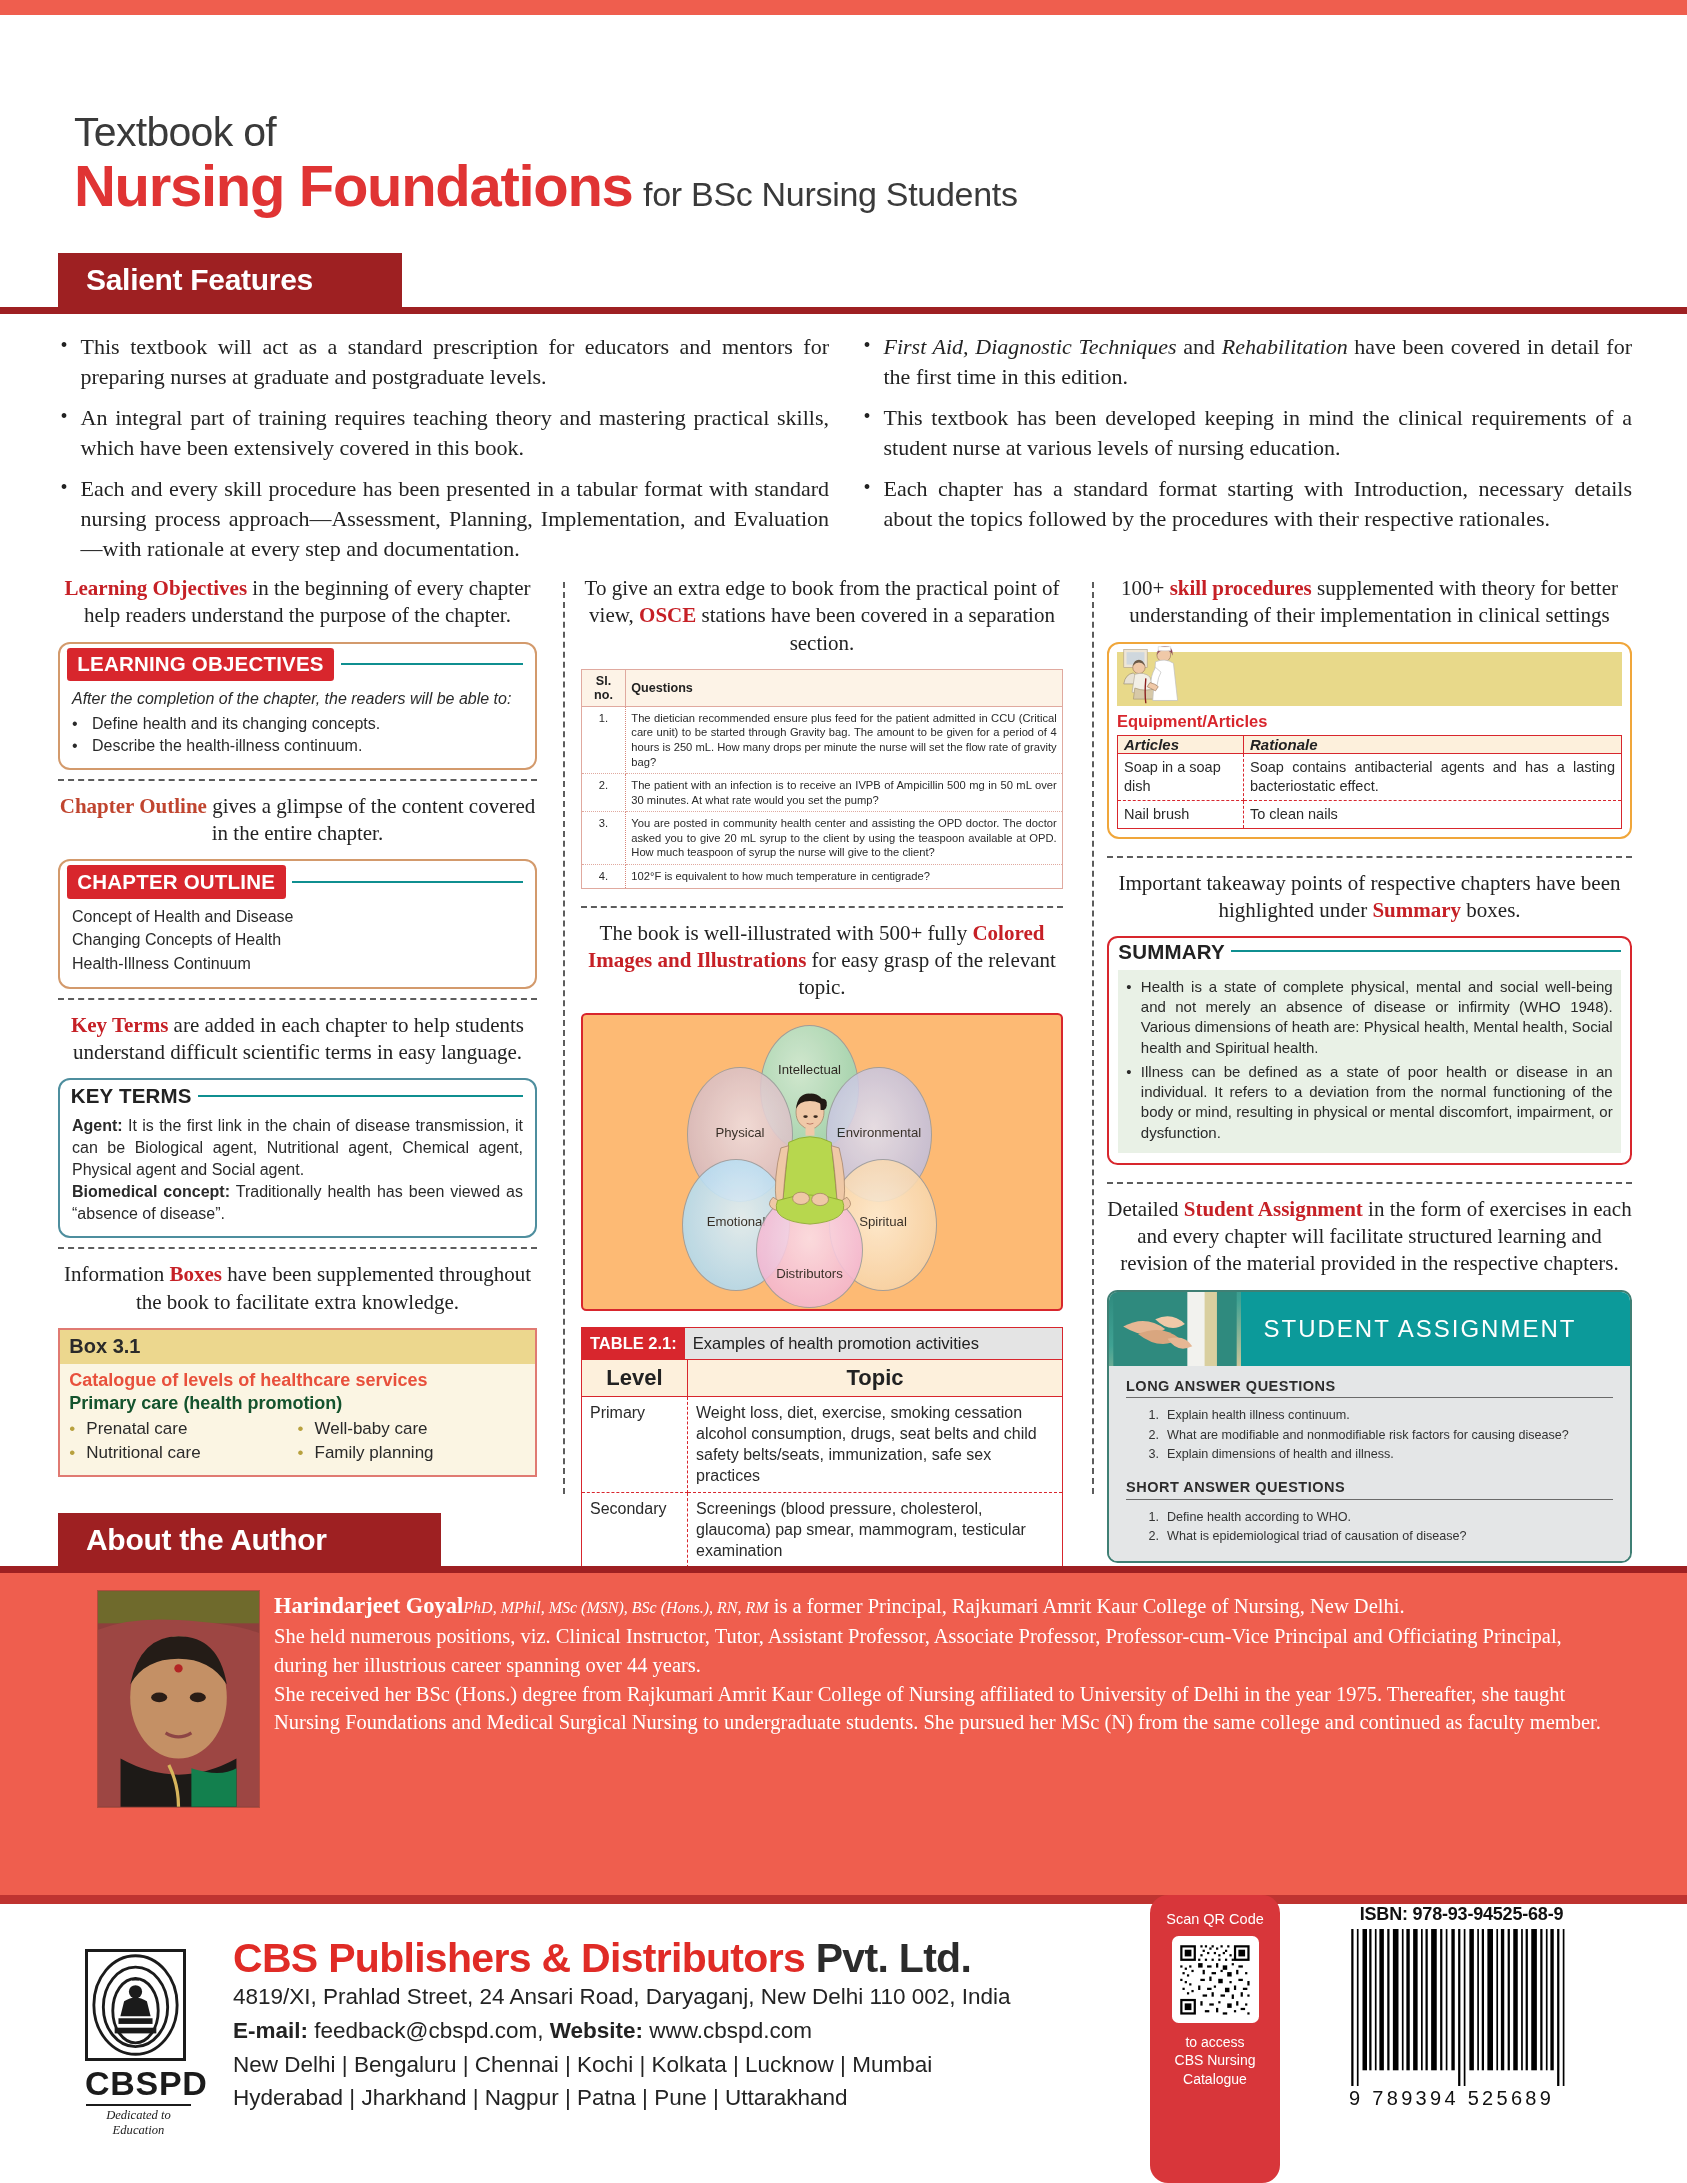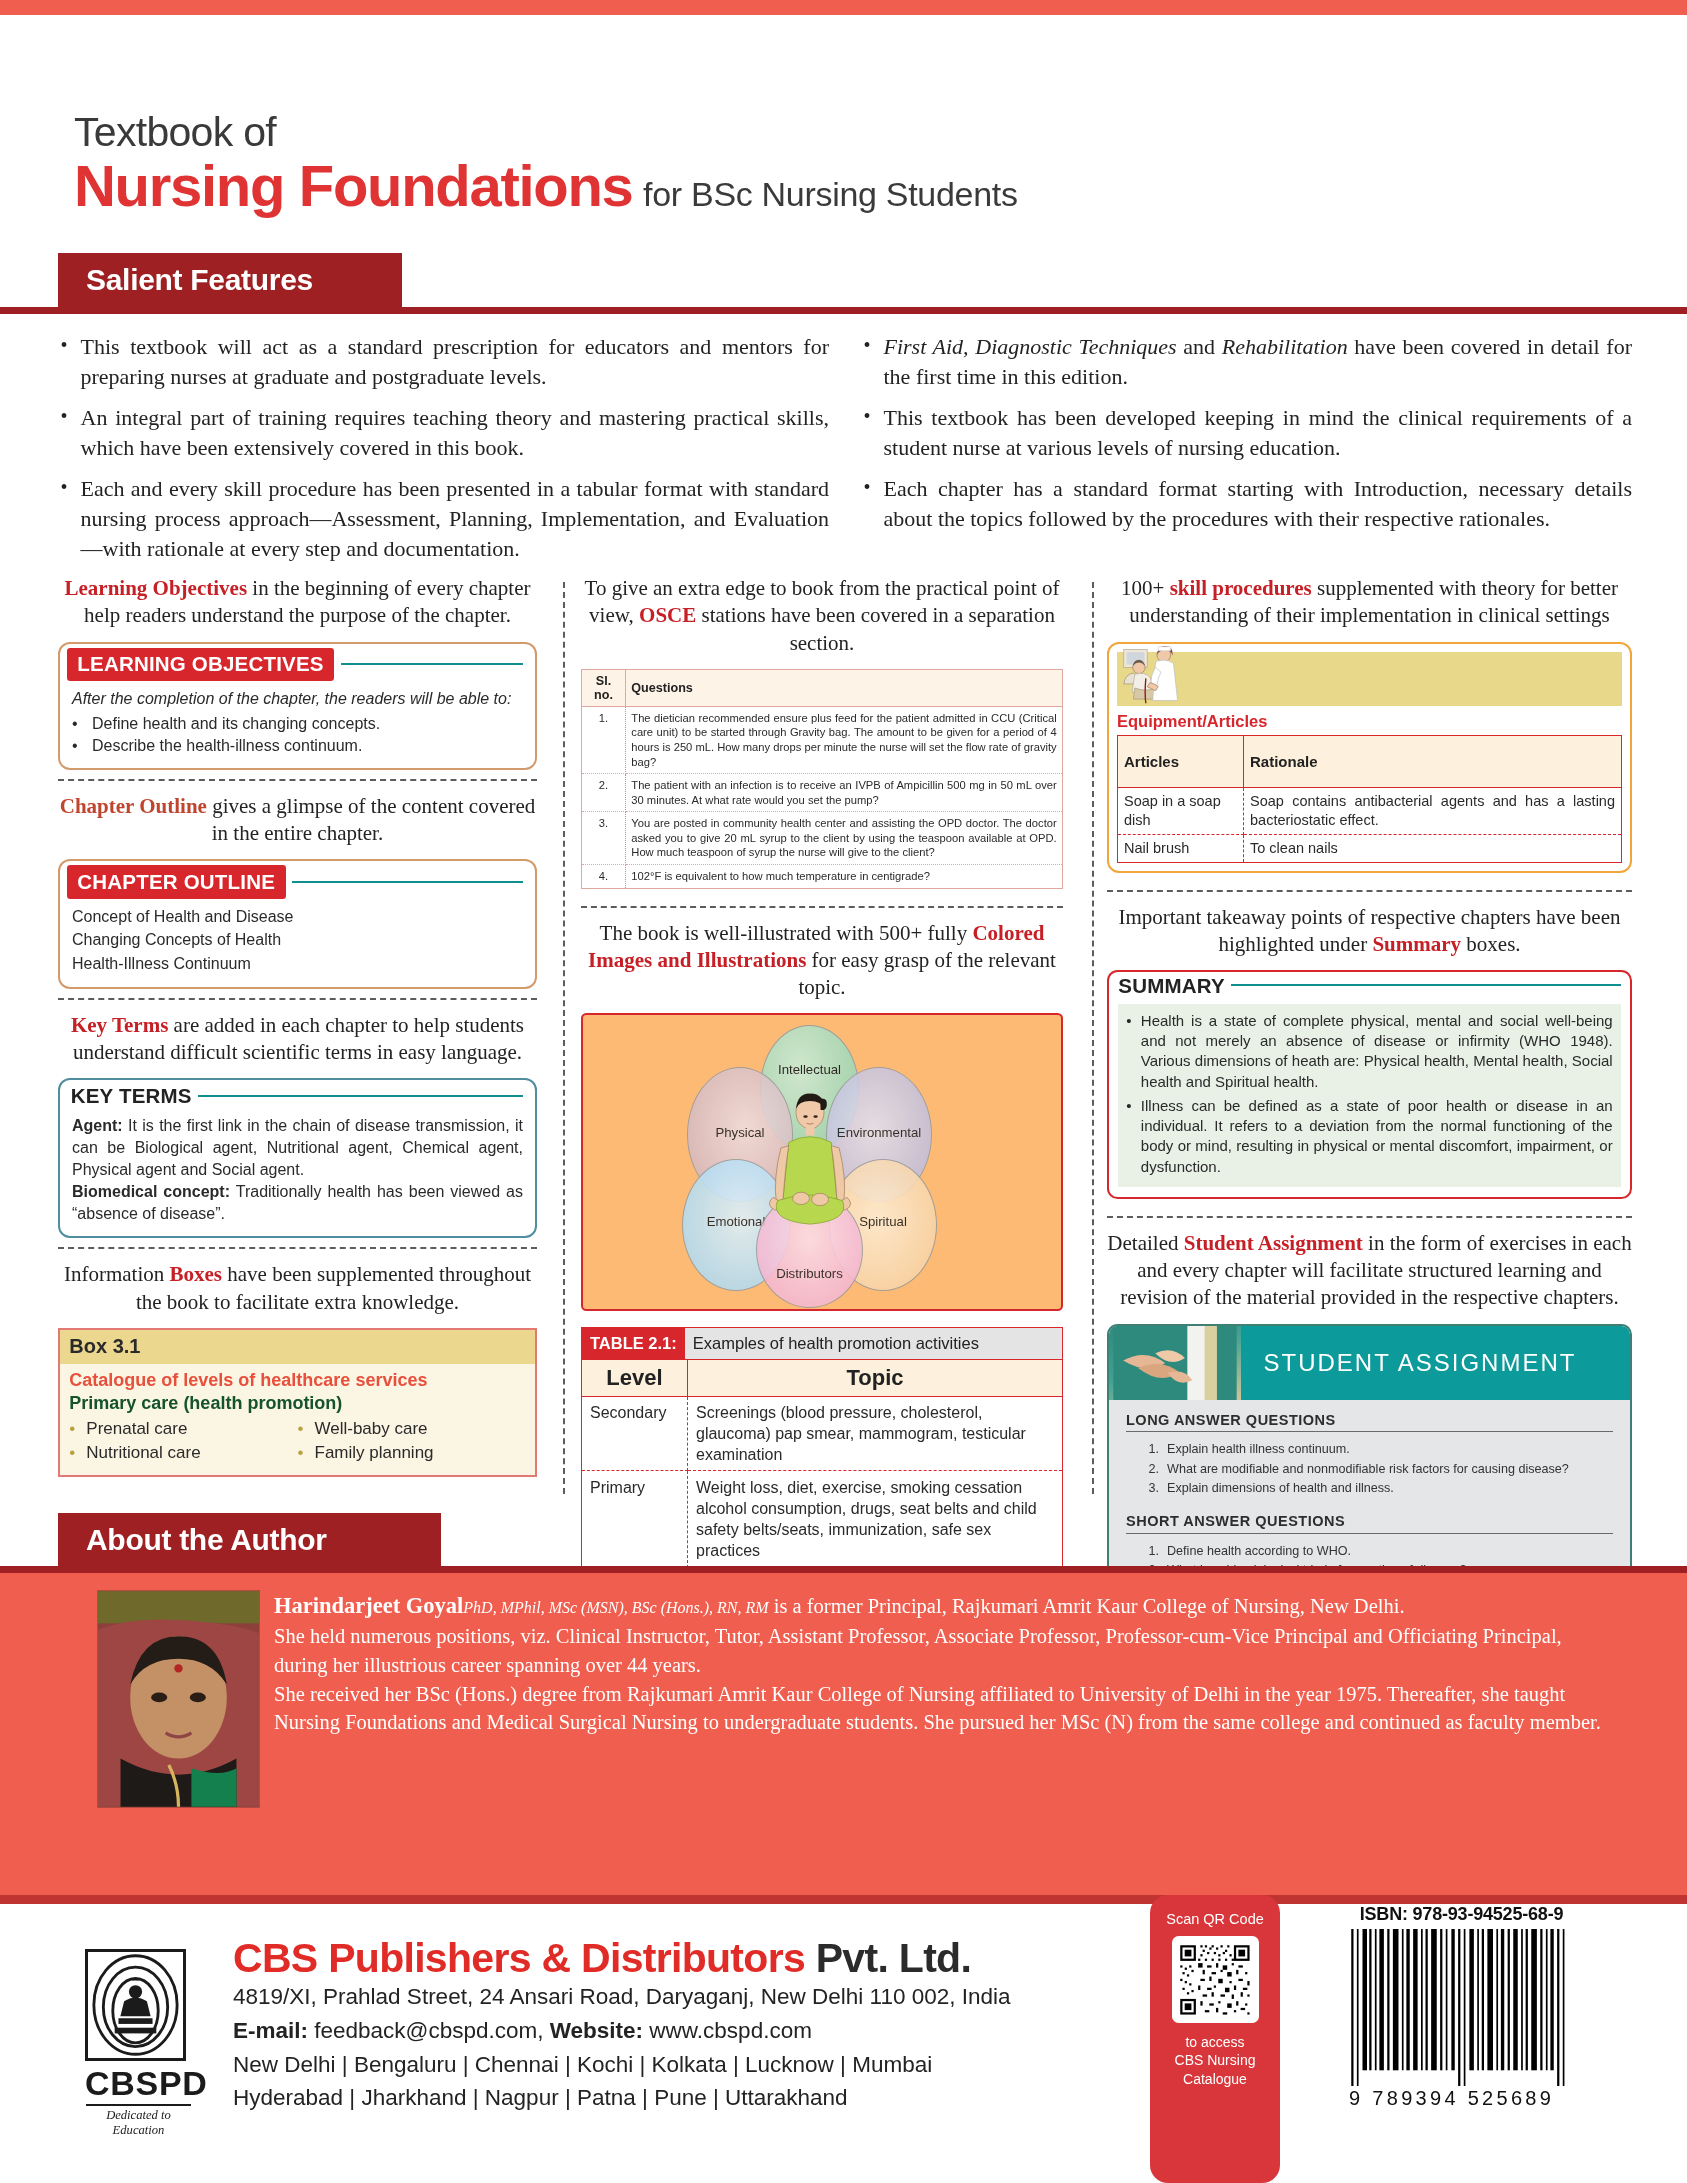--- a/index.html
+++ b/index.html
@@ -102,21 +102,21 @@
   .t21 td { font-size:16px; color:#2a2a2a; padding:5.3px 8px; line-height:1.32; vertical-align:top; border-bottom:1.3px dashed #d8262d; }
   .t21 td.c1 { width:106px; border-right:1.3px dashed #d8262d; }
   .t21 tr:last-child td { border-bottom:none; }
 
   
   .proc { border:2px solid #f0a63a; border-radius:12px; padding:8px; background:#fff; }
   .proc-banner { height:54px; background:#e8d98a; position:relative; margin-bottom:6.6px; }
   .proc-img { position:absolute; left:4px; top:-14.5px; width:69px; height:69px; }
   .proc-eq { color:#d8262d; font-family:"Liberation Sans", sans-serif; font-weight:700; font-size:16.5px; margin-bottom:4px; }
   .proc-tbl { width:100%; border-collapse:collapse; border:1.3px solid #d8262d; font-family:"Liberation Sans", sans-serif; }
-  .proc-tbl th { background:#fdf0dc; font-size:15px; font-weight:700; color:#222; text-align:left; padding:17px 6px; border-bottom:1.3px solid #d8262d; }
+  .proc-tbl th { background:#fdf0dc; font-size:15px; font-weight:700; color:#222; text-align:left; padding:0 6px; border-bottom:1.3px solid #d8262d;font-style:italic; }
   .proc-tbl th.c1 { width:126px; border-right:1.3px solid #d8262d; }
   .proc-tbl td { font-size:14.5px; color:#2a2a2a; padding:4px 6px; line-height:1.3; vertical-align:top; border-bottom:1.3px dashed #d8262d; text-align:justify;}
   .proc-tbl td.c1 { width:126px; border-right:1.3px dashed #d8262d; text-align:left;}
   .proc-tbl tr:last-child td { border-bottom:none; }
 
   
   .sumbox { border:2px solid #d8262d; border-radius:10.6px; padding:6.6px 9.3px 9.3px 9.3px; background:#fff; }
   .sumbody { background:#e9f1e6; padding:6.6px 8px; font-family:"Liberation Sans", sans-serif; font-size:15px; line-height:1.35; color:#2a2a2a; }
   .sumbody li { display:flex; margin-bottom:4px; }
   .sumbody li .d { width:14.5px; flex:none; }
@@ -412,26 +412,26 @@
               <div class="cap-tag">TABLE 2.1:</div>
               <div class="cap-txt">Examples of health promotion activities</div>
             </div>
           </td>
         </tr>
         <tr>
           <th class="c1">Level</th>
           <th>Topic</th>
         </tr>
         <tr>
+              <td class="c1">Primary</td>
+              <td>Weight loss, diet, exercise, smoking cessation alcohol consumption, drugs, seat belts and child safety belts/seats, immunization, safe sex practices</td>
+            </tr>
+        <tr>
               <td class="c1">Secondary</td>
               <td>Screenings (blood pressure, cholesterol, glaucoma) pap smear, mammogram, testicular examination</td>
-            </tr>
-        <tr>
-              <td class="c1">Primary</td>
-              <td>Weight loss, diet, exercise, smoking cessation alcohol consumption, drugs, seat belts and child safety belts/seats, immunization, safe sex practices</td>
             </tr>
         <tr>
               <td class="c1">Tertiary</td>
               <td>Medications, surgical and medical treatment, rehabilitation, physical therapy, occupational therapy</td>
             </tr>
       </tbody>
         </table>
     </div>
 
     <div class="col col-r">

